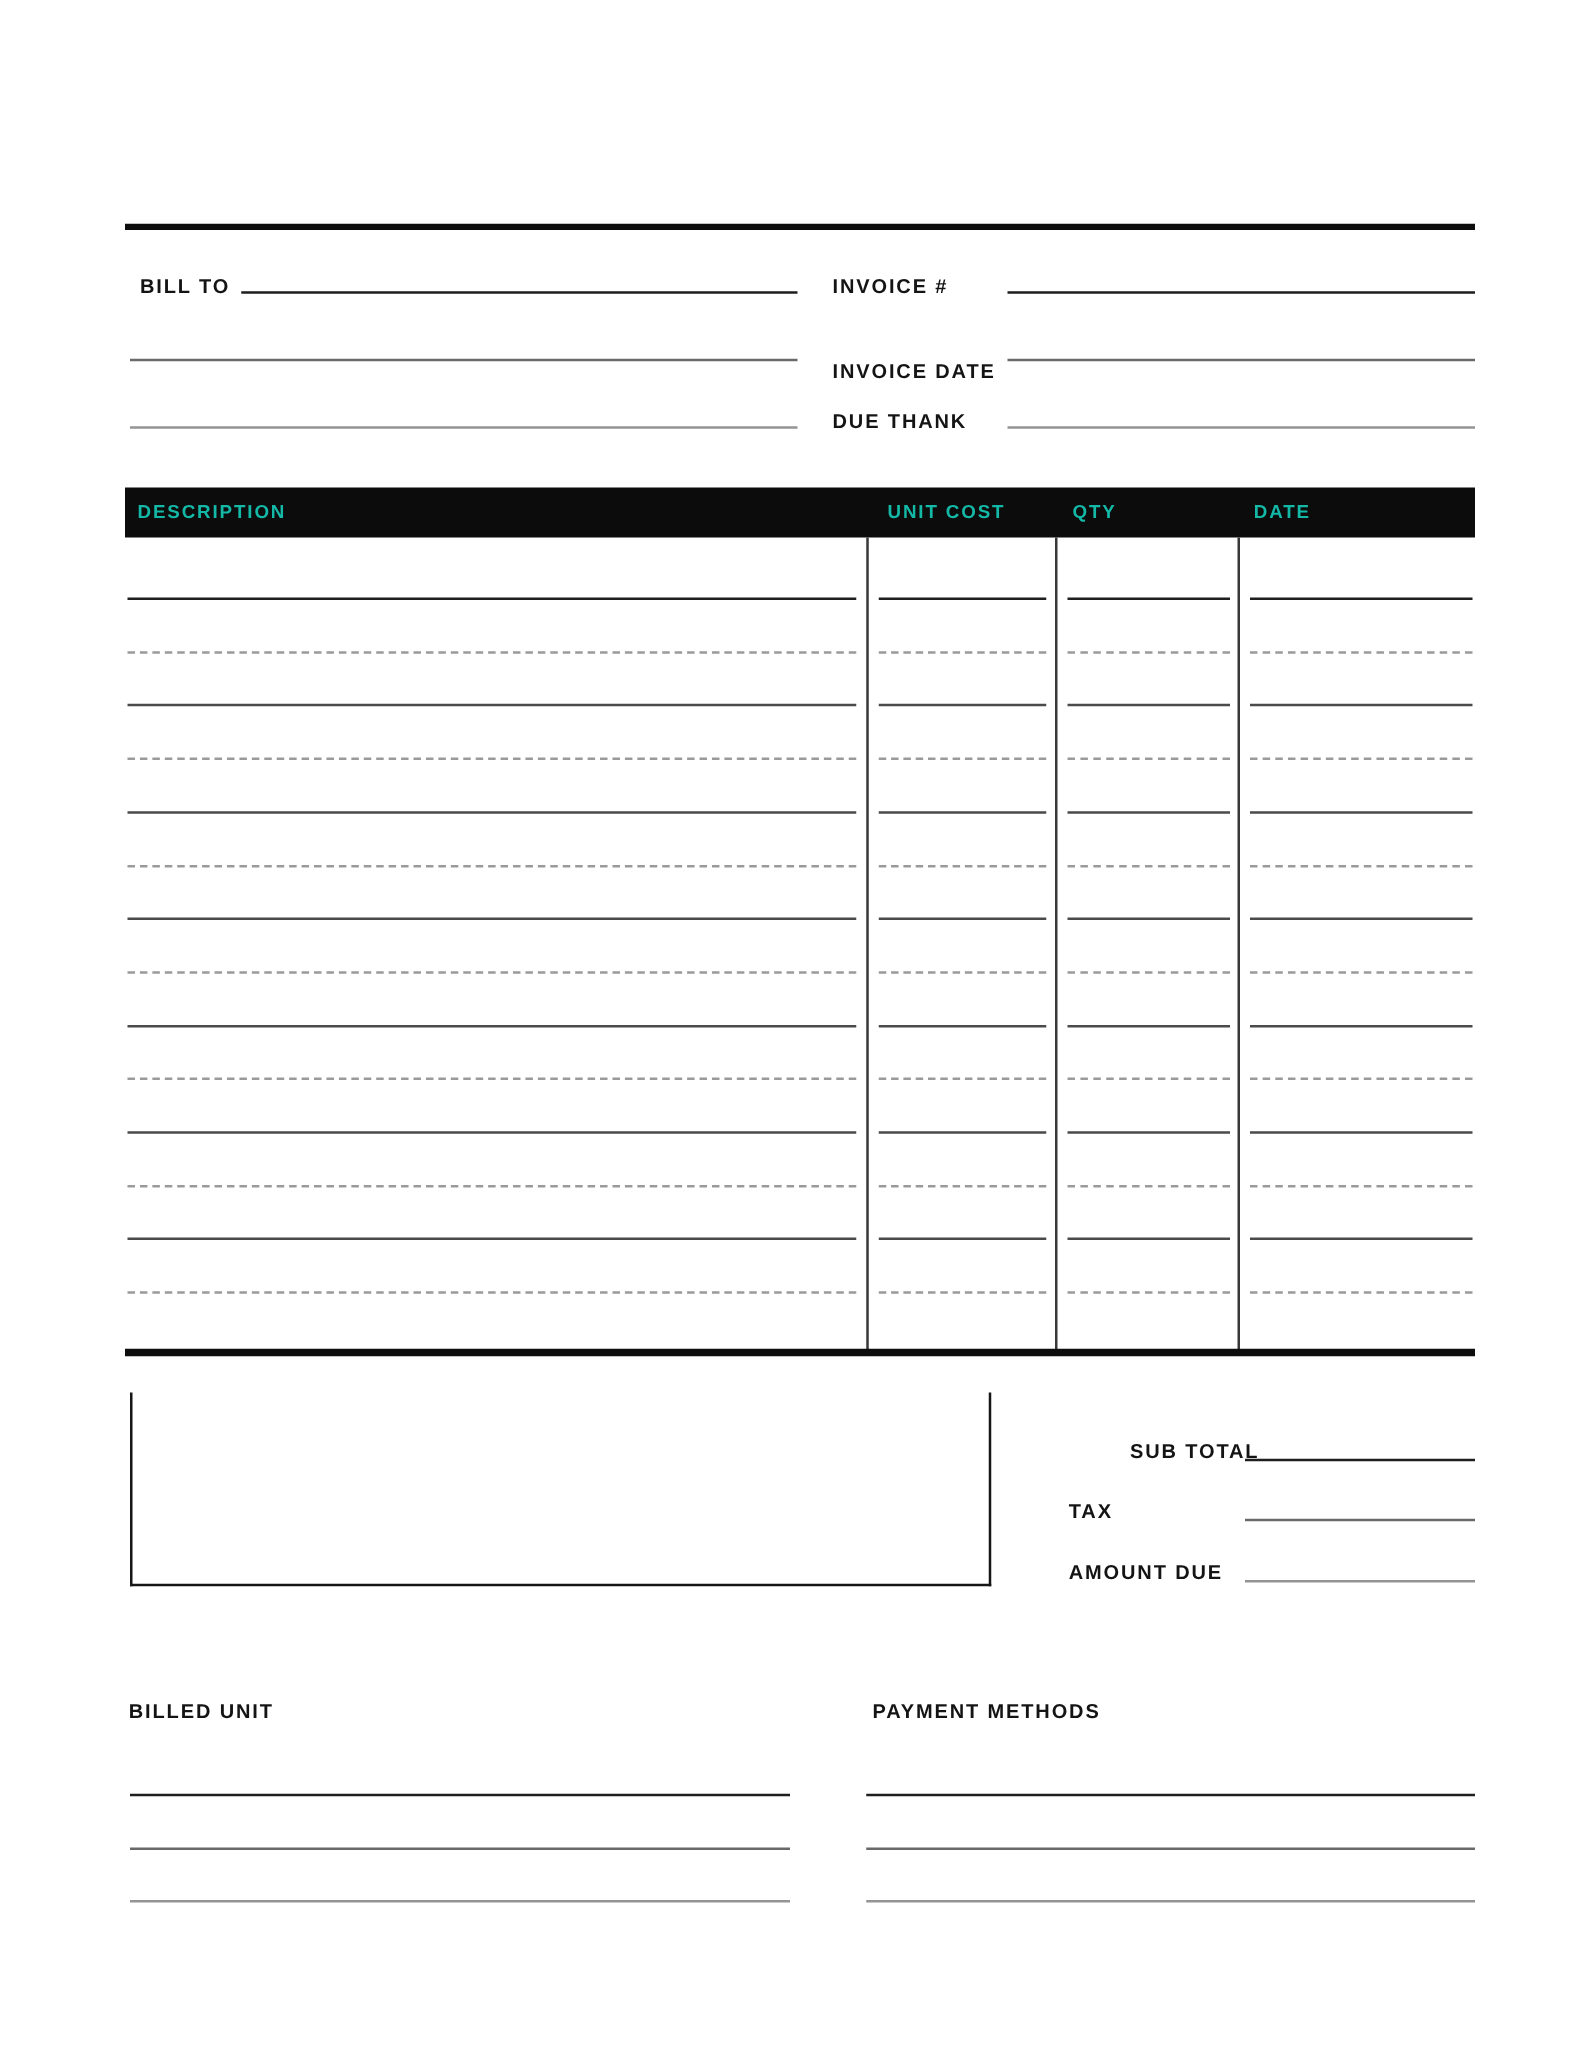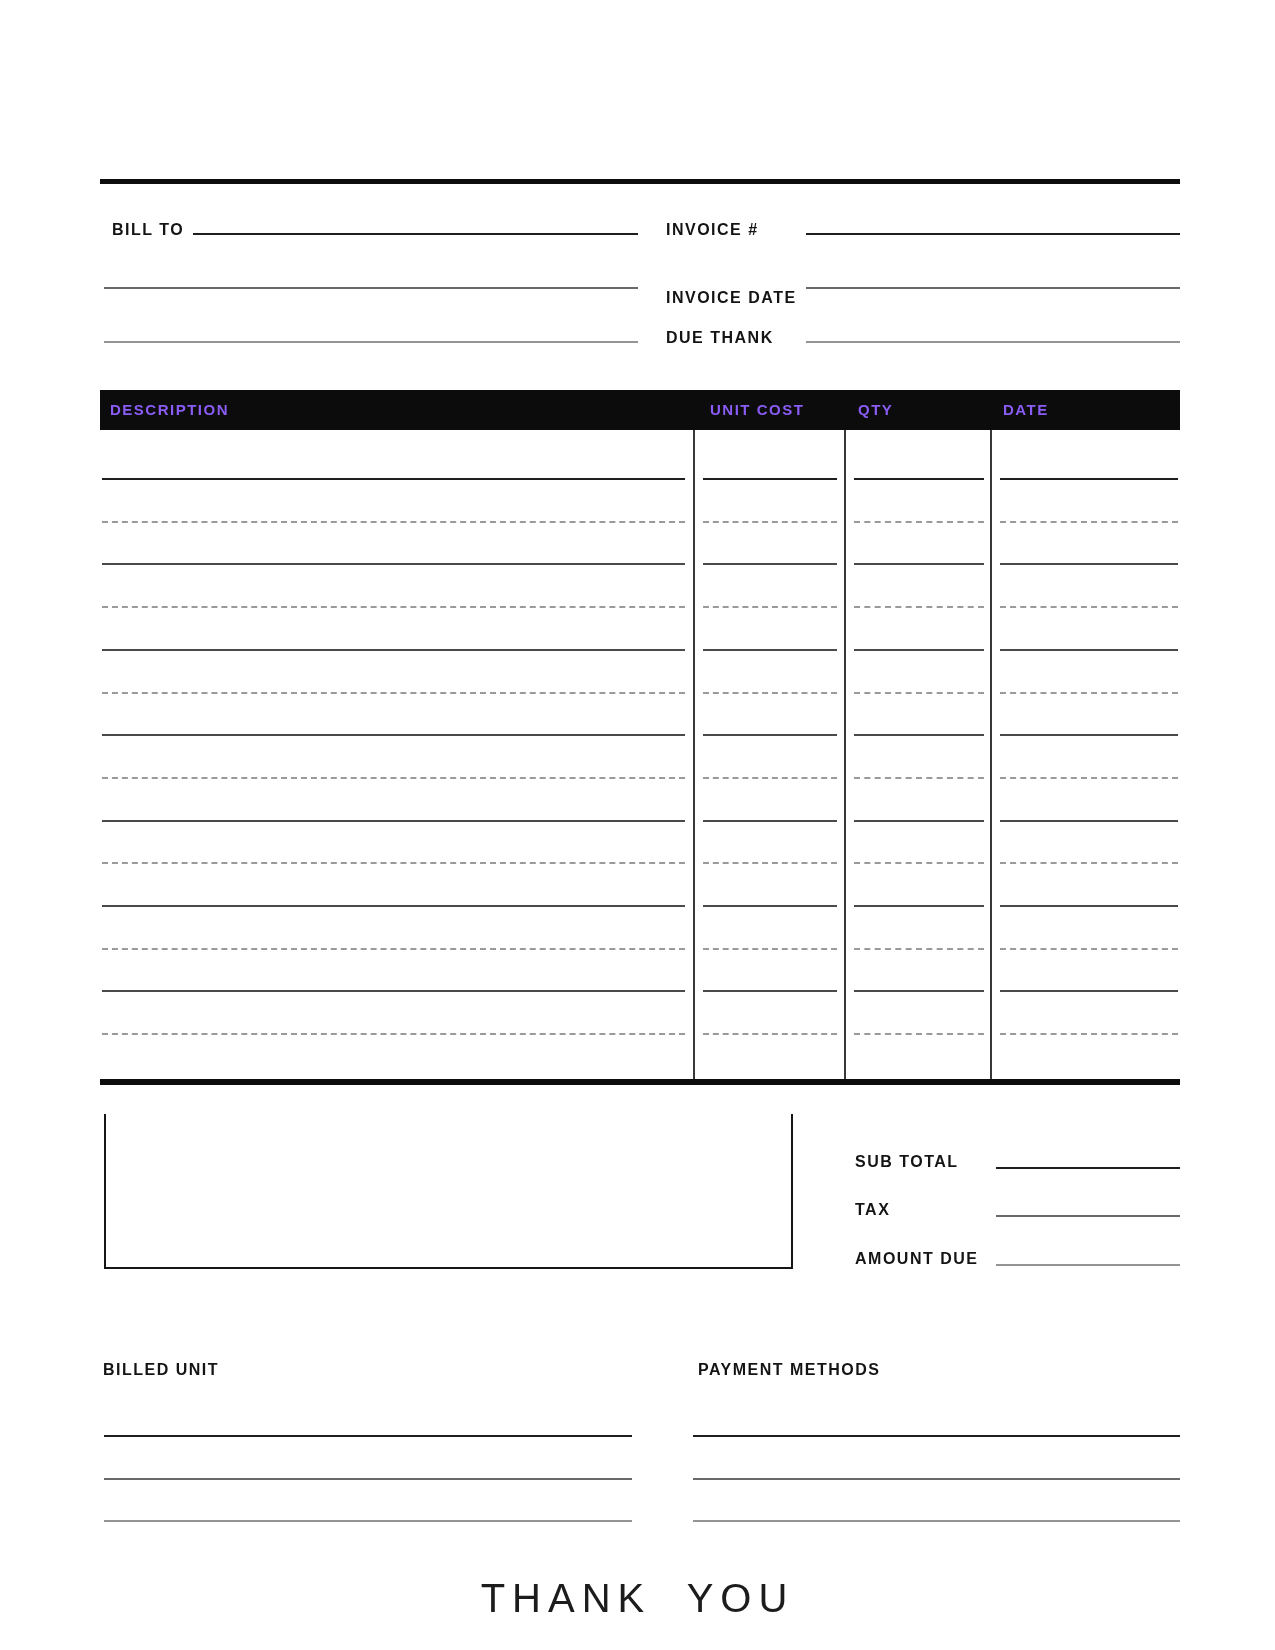--- a/index.html
+++ b/index.html
@@ -24,21 +24,21 @@
   .fill-line{position:absolute;height:2px;}
   .shade-1{background:#1e1e1e;}
   .shade-2{background:#696969;}
   .shade-3{background:#949494;}
   
   .table-header{
     position:absolute;left:100px;top:390px;width:1080px;height:40px;background:#0c0c0c;
   }
   .th-lbl{
     position:absolute;top:11px;font-size:15px;font-weight:bold;letter-spacing:1.5px;
-    color:#8b5cf6;line-height:18px;white-space:nowrap;
+    color:#14b8a6;line-height:18px;white-space:nowrap;
   }
   .th-description{left:10px;}
   .th-unitcost{left:610px;}
   .th-qty{left:758px;}
   .th-total{left:903px;}
   .table-body{position:absolute;left:100px;top:430px;width:1080px;height:652px;}
   .col-sep{position:absolute;top:0;width:2px;height:652px;background:#383838;}
   .cell-line{position:absolute;height:0;border-top:2px solid #4a4a4a;}
   .cell-line.dashed{border-top:2px dashed #9a9a9a;}
   .cell-line.first{border-top-color:#1f1f1f;}
@@ -148,34 +148,33 @@
       <div class="cell-line dashed" style="left: 754px; top: 603.1px; width: 130px;"></div>
       <div class="cell-line dashed" style="left: 900px; top: 603.1px; width: 178px;"></div>
     </div>
 
   <div class="rule rule-bottom"></div>
 
   <div class="notes">
     <div class="notes-box"></div>
   </div>
 
-  <span class="lbl" style="left:855px;top:1152px;">SUB TOTAL</span>
+  <span class="lbl" style="left:904px;top:1152px;">SUB TOTAL</span>
   <div class="fill-line shade-1" style="left:996px;top:1167px;width:184px;"></div>
 
   <span class="lbl" style="left:855px;top:1200px;">TAX</span>
   <div class="fill-line shade-2" style="left:996px;top:1215px;width:184px;"></div>
 
   <span class="lbl" style="left:855px;top:1249px;">AMOUNT DUE</span>
   <div class="fill-line shade-3" style="left:996px;top:1264px;width:184px;"></div>
 
   <span class="lbl" style="left:103px;top:1360px;">BILLED UNIT</span>
   <div class="fill-line shade-1" style="left:104px;top:1435px;width:528px;"></div>
   <div class="fill-line shade-2" style="left:104px;top:1478px;width:528px;"></div>
   <div class="fill-line shade-3" style="left:104px;top:1520px;width:528px;"></div>
 
   <span class="lbl" style="left:698px;top:1360px;">PAYMENT METHODS</span>
   <div class="fill-line shade-1" style="left:693px;top:1435px;width:487px;"></div>
   <div class="fill-line shade-2" style="left:693px;top:1478px;width:487px;"></div>
   <div class="fill-line shade-3" style="left:693px;top:1520px;width:487px;"></div>
 
-  <p class="thank-you">THANK YOU</p>
 
 </div>
 
 </body></html>

